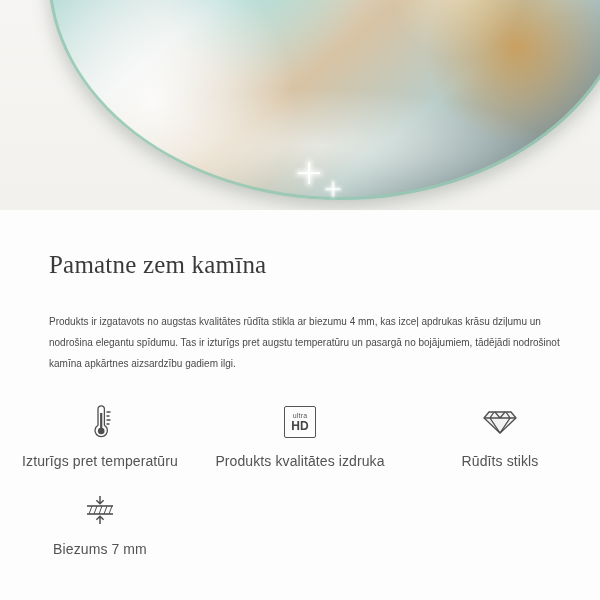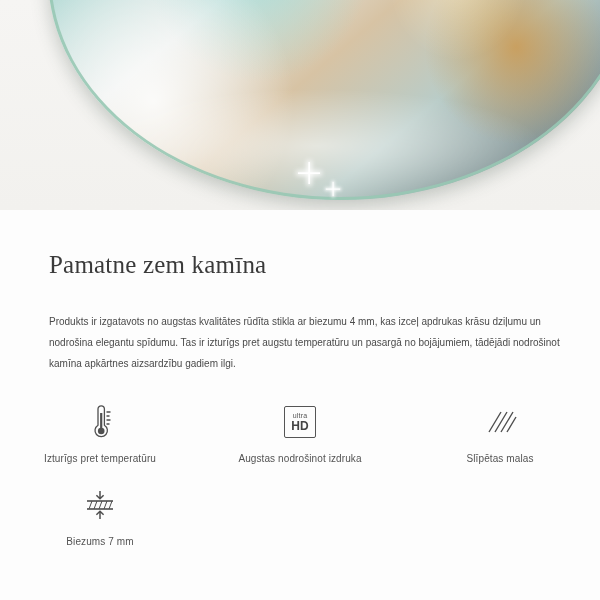--- a/index.html
+++ b/index.html
@@ -142,21 +142,21 @@
   }
   .feature-icon {
     height: 42px;
     display: flex;
     align-items: center;
     justify-content: center;
     color: #4f4f4f;
   }
   .feature-label {
     margin-top: 10px;
-    font-size: 10px;
+    font-size: 14px;
     color: #535353;
     text-align: center;
     letter-spacing: 0.1px;
   }
   .ultrahd {
     width: 30px;
     height: 30px;
     border: 1.4px solid #555;
     border-radius: 2px;
     display: flex;
@@ -202,33 +202,34 @@
       <div class="feature-label">Izturīgs pret temperatūru</div>
     </div>
 
     <div class="feature">
       <div class="feature-icon">
         <div class="ultrahd">
           <span class="u1">ultra</span>
           <span class="u2">HD</span>
         </div>
       </div>
-      <div class="feature-label">Augstas nodrošinot izdruka</div>
-    </div>
-
-
-
-    <div class="feature">
-      <div class="feature-icon">
-        <svg width="34" height="32" viewBox="0 0 34 32" fill="none" stroke="#4f4f4f" stroke-width="1.4">
-          <path d="M6 26L18 6M12 26L24 6M18 26L30 6M24 26L33 11"></path>
+      <div class="feature-label">Produkts kvalitātes izdruka</div>
+    </div>
+
+
+    <div class="feature">
+      <div class="feature-icon">
+        <svg width="36" height="32" viewBox="0 0 36 32" fill="none" stroke="#4f4f4f" stroke-width="1.3">
+          <path d="M7 6h22l5 6-16 15L2 12z" fill="#4f4f4f" fill-opacity="0.06"></path>
+          <path d="M2 12h32M12 6l-4 6 10 15M24 6l4 6-10 15M13 6l5 6 5-6"></path>
         </svg>
       </div>
-      <div class="feature-label">Slīpētas malas</div>
-    </div>
+      <div class="feature-label">Rūdīts stikls</div>
+    </div>
+
 
     <div class="feature">
       <div class="feature-icon">
         <svg width="36" height="36" viewBox="0 0 36 36" fill="none" stroke="#4f4f4f" stroke-width="1.3">
           <path d="M18 4v7M14.4 8.2L18 11.8l3.6-3.6" stroke-width="1.5"></path>
           <path d="M5 14h26" stroke-width="1.6"></path>
           <path d="M5 22h26" stroke-width="1.6"></path>
           <path d="M7 22l3-8M12 22l3-8M17 22l3-8M22 22l3-8M27 22l3-8" stroke-width="1"></path>
           <path d="M18 32v-7M14.4 27.8L18 24.2l3.6 3.6" stroke-width="1.5"></path>
         </svg>

